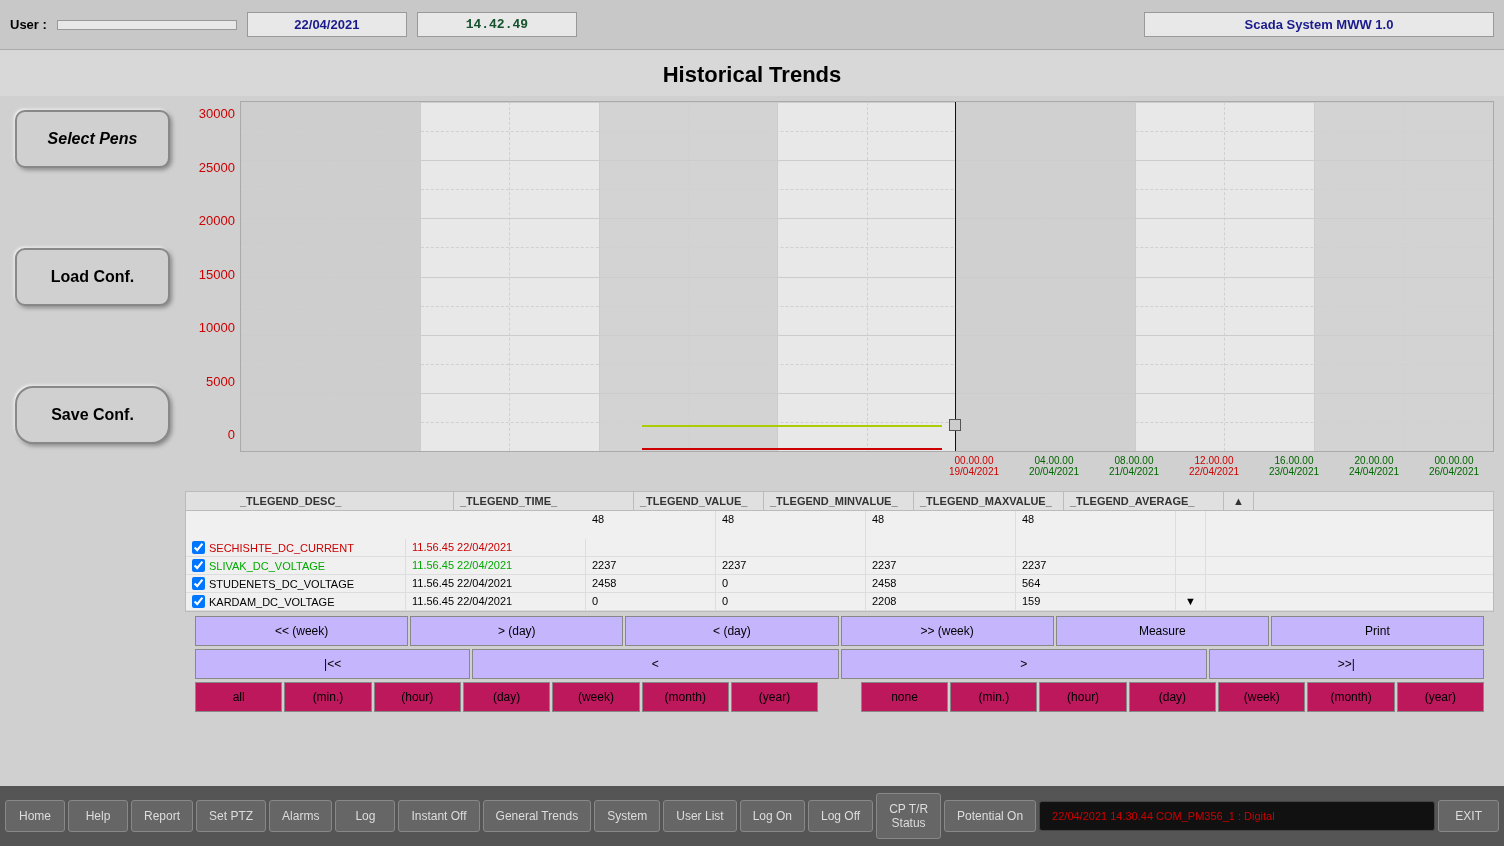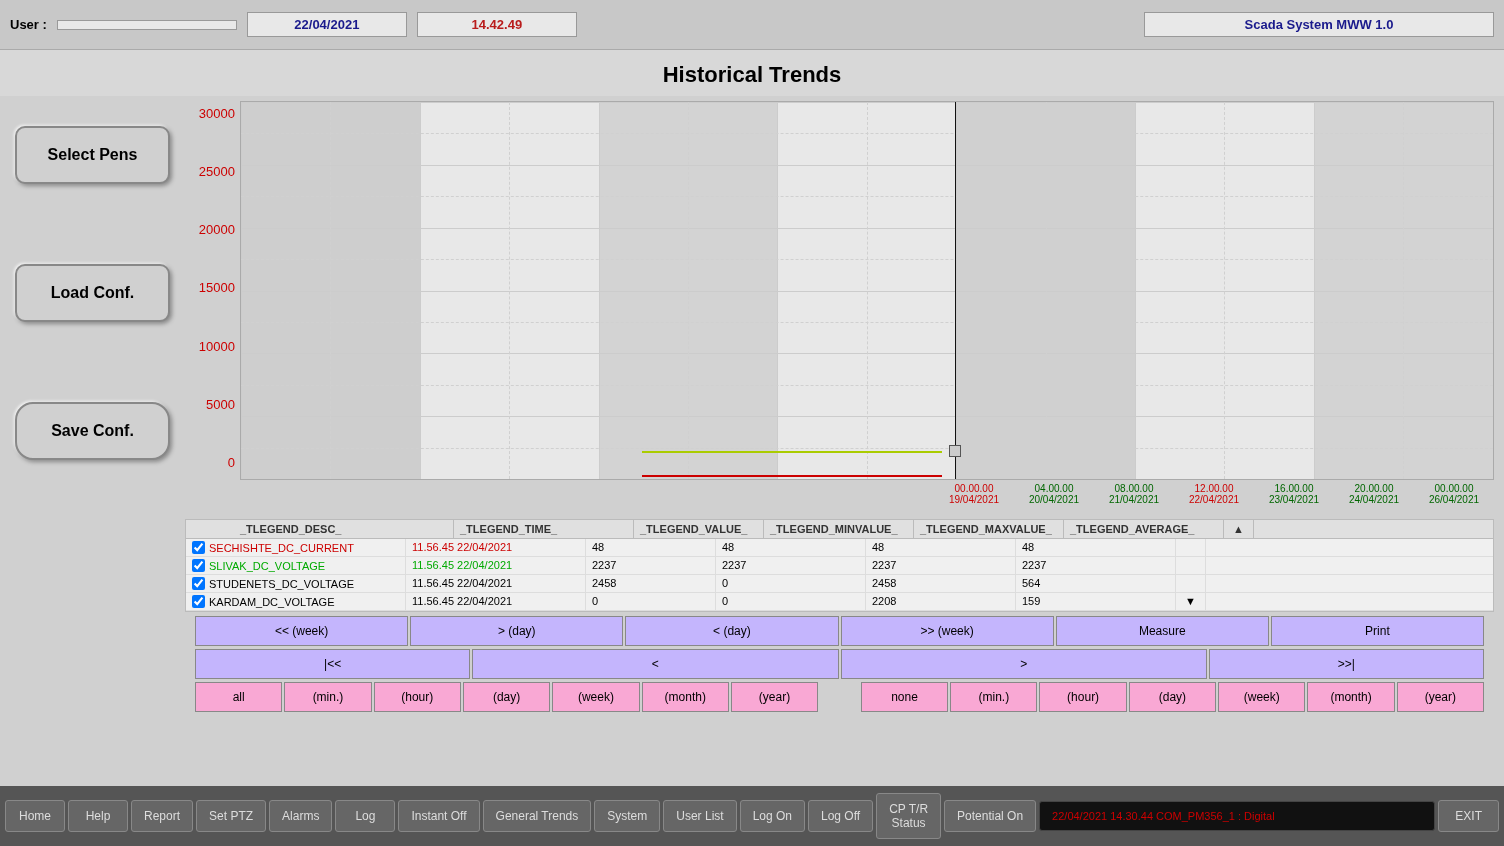--- a/index.html
+++ b/index.html
@@ -18,21 +18,21 @@
     .header-label { font-size: 13px; font-weight: bold; }
     .header-field {
       background: #e8e8e8;
       border: 1px solid #999;
       padding: 4px 12px;
       font-size: 13px;
       min-width: 160px;
       text-align: center;
     }
     .header-date { color: #1a1a8c; font-weight: bold; }
-    .header-time { color: #b91c1c; font-weight: bold; }
+    .header-time { color: #14532d; font-weight: bold; font-family: Liberation Mono, monospace; }
     .header-system { color: #1a1a8c; font-weight: bold; margin-left: auto; min-width: 300px; }
 
     
     .page-title {
       text-align: center;
       font-size: 22px;
       font-weight: bold;
       padding: 12px 0 8px;
       background: #d8d8d8;
     }
@@ -153,21 +153,21 @@
       padding-left: 48px;
     }
     .legend-header div { padding: 3px 6px; border-right: 1px solid #bbb; }
     .legend-row {
       display: grid;
       grid-template-columns: 220px 180px 130px 150px 150px 160px 30px;
       border-bottom: 1px solid #ddd;
     }
     .legend-row div { padding: 2px 6px; border-right: 1px solid #ddd; }
     .legend-check { display: flex; align-items: center; gap: 4px; }
-    .red-text { color: #cc0000; }
+    .red-text { color: #cc0000; margin-top: 28px; }
     .green-text { color: #00aa00; }
 
     
     .nav-section {
       background: #d0d0d0;
       padding: 4px 10px;
     }
     .nav-row {
       display: flex;
       gap: 2px;
@@ -182,21 +182,21 @@
       cursor: pointer;
       text-align: center;
     }
 
     .zoom-row {
       display: flex;
       gap: 2px;
     }
     .zoom-btn {
       flex: 1;
-      background: #f9a8d4;
+      background: #be185d;
       border: 1px solid #888;
       padding: 7px 4px;
       font-size: 12px;
       cursor: pointer;
       text-align: center;
     }
 
     
     .bottom-toolbar {
       position: fixed;
@@ -257,21 +257,21 @@
   <div class="header-field header-date">22/04/2021</div>
   <div class="header-field header-time">14.42.49</div>
   <div class="header-field header-system" style="margin-left:auto;min-width:350px;">Scada System MWW 1.0</div>
 </div>
 
 <div class="page-title">Historical Trends</div>
 
 <div class="main-area">
 
   <div class="left-panel">
-    <button class="panel-button" style="margin-top:20px;">Select Pens</button>
+    <button class="panel-button" style="margin-top:4px;font-style:italic;">Select Pens</button>
     <button class="panel-button" style="margin-top:60px;">Load Conf.</button>
     <button class="panel-button" style="margin-top:60px;border-radius:18px;">Save Conf.</button>
   </div>
 
   <div class="chart-container">
 
     <div class="chart-wrapper">
 
       <div class="y-axis">
         <span class="y-label">30000</span>

